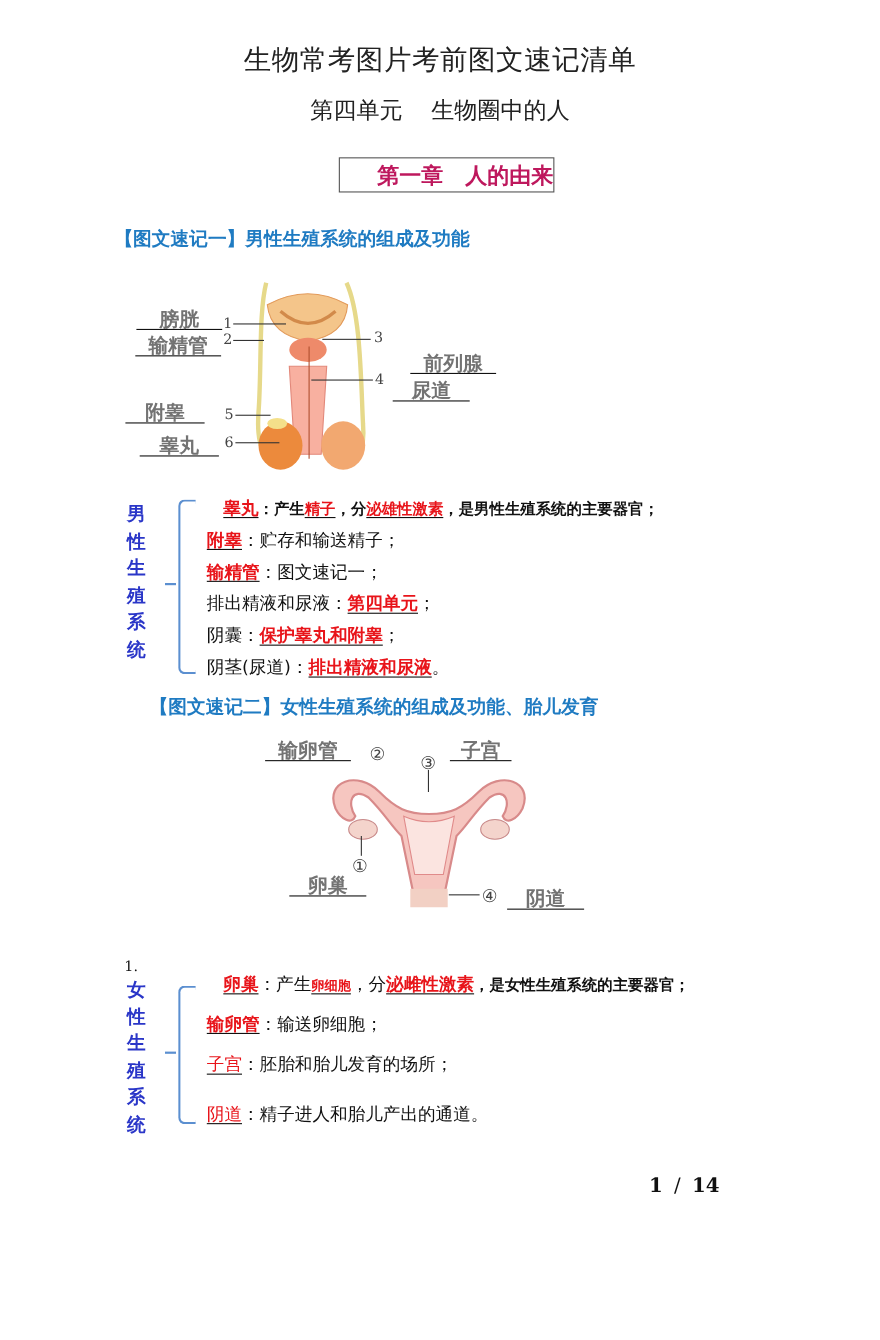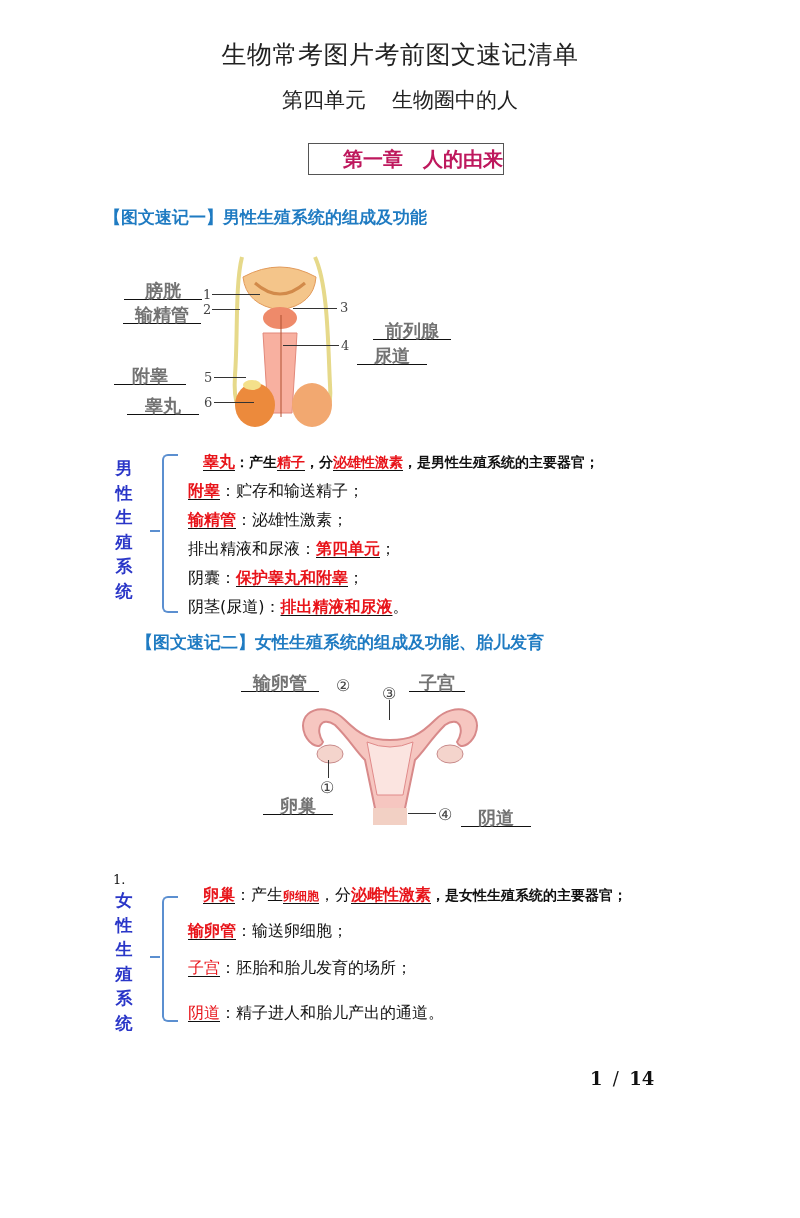--- a/index.html
+++ b/index.html
@@ -83,21 +83,21 @@
 <div class="abs brace" style="left:162px; top:454px; height:155px;"></div>
 <div class="abs brace-tip" style="left:150px; top:530px;"></div>
 
 <div class="abs line small" style="left:179px; top:452px;">
   <span class="red-u" style="font-size:16px;">睾丸</span><span>：产生</span><span class="red-u">精子</span><span>，分</span><span class="red-u">泌雄性激素</span><span>，是男性生殖系统的主要器官；</span>
 </div>
 <div class="abs line" style="left:188px; top:481px;">
   <span class="red-u">附睾</span><span>：贮存和输送精子；</span>
 </div>
 <div class="abs line" style="left:188px; top:510px;">
-  <span class="red-u">输精管</span><span>：泌雄性激素；</span>
+  <span class="red-u">输精管</span><span>：图文速记一；</span>
 </div>
 <div class="abs line" style="left:188px; top:539px;">
   <span>排出精液和尿液：</span><span class="red-u">第四单元</span><span>；</span>
 </div>
 <div class="abs line" style="left:188px; top:568px;">
   <span>阴囊：</span><span class="red-u">保护睾丸和附睾</span><span>；</span>
 </div>
 <div class="abs line" style="left:188px; top:597px;">
   <span>阴茎(尿道)：</span><span class="red-u">排出精液和尿液</span><span>。</span>
 </div>

